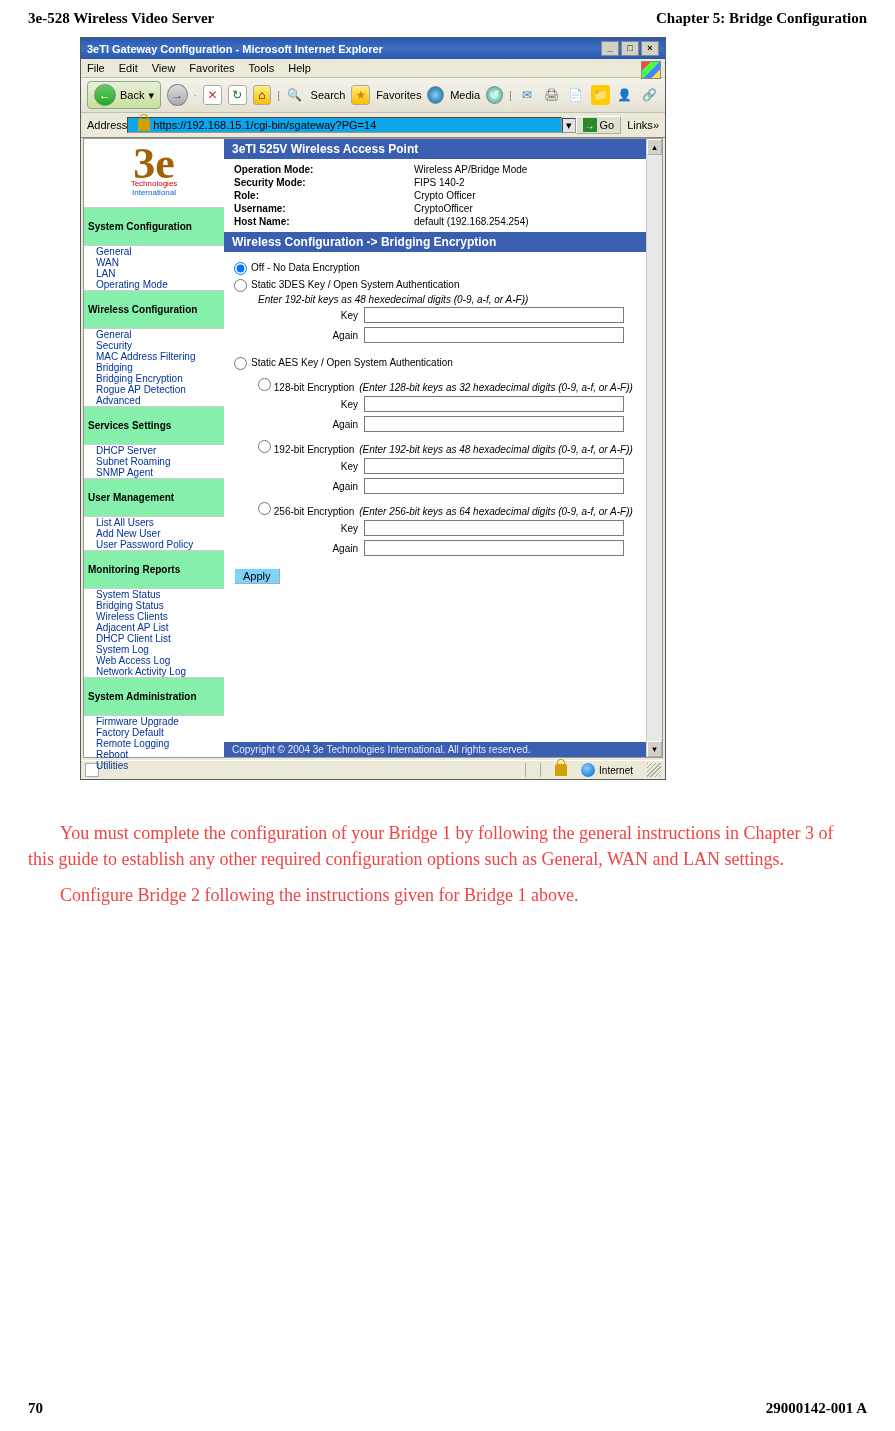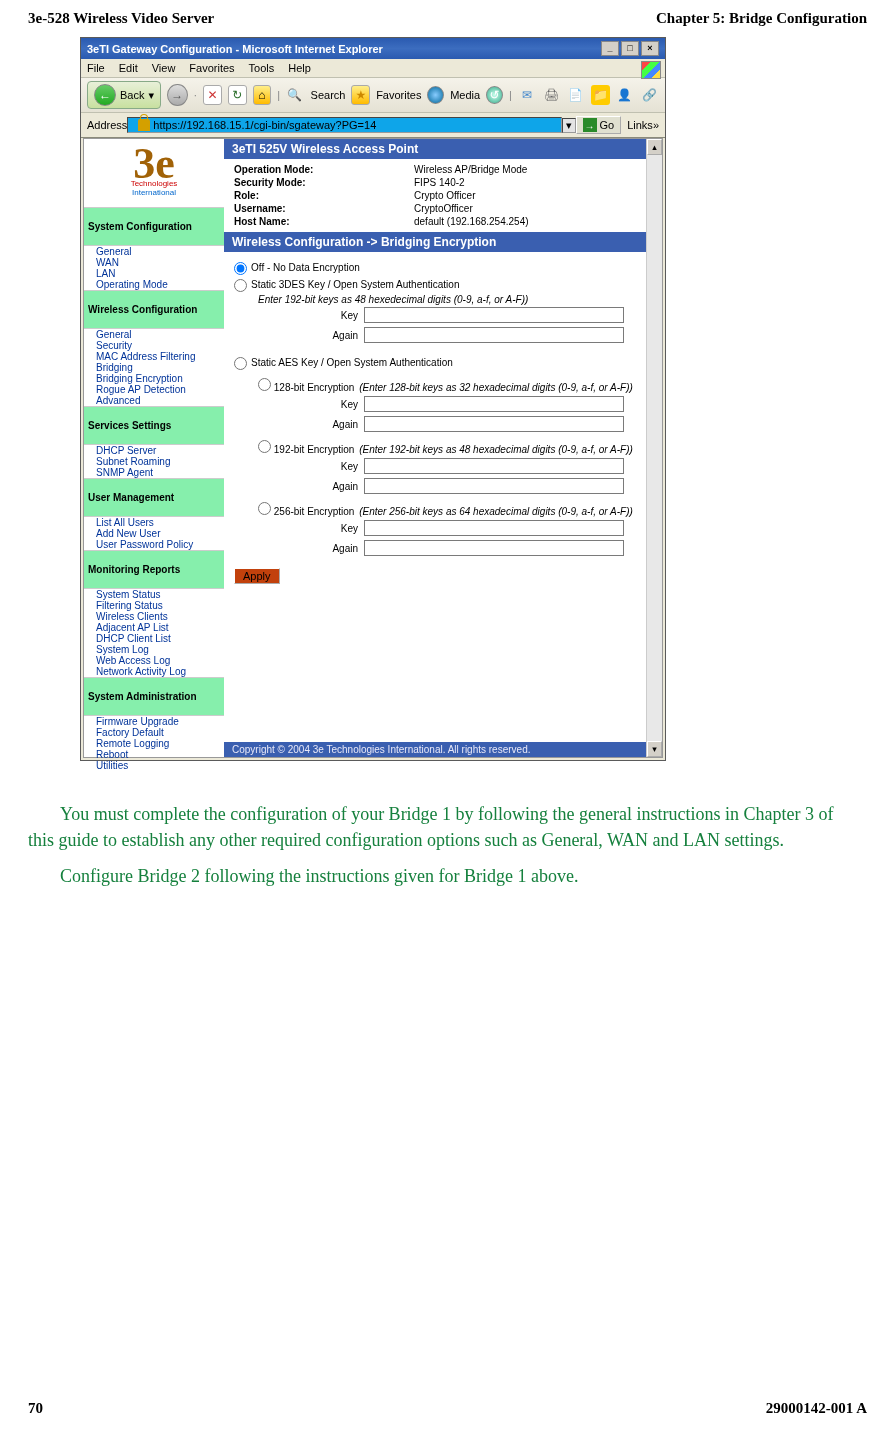--- a/index.html
+++ b/index.html
@@ -185,21 +185,21 @@
   .field-row { display: flex; align-items: center; padding: 2px 0 2px 70px; }
   .field-lbl { width: 60px; text-align: right; padding-right: 6px; }
   .field-row input[type=text] {
     width: 260px; height: 16px;
     border: 1px solid #7a7a7a;
     font-size: 10px;
   }
   .subradio { padding: 6px 0 1px 24px; }
   .apply-btn {
     margin-top: 10px;
-    background: #c2410c; border: 1px outset #fff;
+    background: #7dd3fc; border: 1px outset #fff;
     padding: 1px 8px;
     font-family: Tahoma, sans-serif; font-size: 11px;
     cursor: pointer;
   }
   .copyright-bar {
     background: #3a5fb0; color: #e8e8f8;
     font-size: 10px; padding: 2px 8px;
   }
   .ie-status {
     background: #ece9d8;
@@ -214,21 +214,21 @@
   .lock-ic { width: 12px; height: 12px; background: #d4a000; border-radius: 2px 2px 0 0; position: relative; display: inline-block; }
   .lock-ic::before { content:""; position:absolute; top:-5px; left:2px; width:6px; height:6px; border:1px solid #d4a000; border-bottom:none; border-radius:4px 4px 0 0; }
   .globe-ic { width: 14px; height: 14px; background: radial-gradient(circle at 40% 35%, #8cf, #06c); border-radius: 50%; display: inline-block; }
   .grip { width: 14px; height: 14px; background: repeating-linear-gradient(135deg,#aaa 0 1px,transparent 1px 3px); }
 
   .body-text {
     font-family: "Book Antiqua", Palatino, Georgia, serif;
     font-size: 18px;
     line-height: 1.45;
     padding: 40px 48px 0 28px;
-    color: #15803d;
+    color: #ef4444;
   }
   .body-text p { margin-bottom: 10px; text-indent: 32px; }
   .page-footer {
     position: absolute;
     bottom: 14px; left: 0; right: 0;
     display: flex; justify-content: space-between;
     padding: 0 28px;
     font-family: "Book Antiqua", Palatino, serif;
     font-weight: bold;
     font-size: 15px;
@@ -325,21 +325,21 @@
         <div class="nav-head">Services Settings</div>
         <div class="nav-item"><a>DHCP Server</a></div>
         <div class="nav-item"><a>Subnet Roaming</a></div>
         <div class="nav-item"><a>SNMP Agent</a></div>
         <div class="nav-head">User Management</div>
         <div class="nav-item"><a>List All Users</a></div>
         <div class="nav-item"><a>Add New User</a></div>
         <div class="nav-item"><a>User Password Policy</a></div>
         <div class="nav-head">Monitoring Reports</div>
         <div class="nav-item"><a>System Status</a></div>
-        <div class="nav-item"><a>Filtering Status</a></div>
+        <div class="nav-item"><a>Bridging Status</a></div>
         <div class="nav-item"><a>Wireless Clients</a></div>
         <div class="nav-item"><a>Adjacent AP List</a></div>
         <div class="nav-item"><a>DHCP Client List</a></div>
         <div class="nav-item"><a>System Log</a></div>
         <div class="nav-item"><a>Web Access Log</a></div>
         <div class="nav-item"><a>Network Activity Log</a></div>
         <div class="nav-head">System Administration</div>
         <div class="nav-item"><a>Firmware Upgrade</a></div>
         <div class="nav-item"><a>Factory Default</a></div>
         <div class="nav-item"><a>Remote Logging</a></div>
@@ -421,20 +421,35 @@
         </div>
         <div class="copyright-bar">Copyright © 2004 3e Technologies International. All rights reserved.</div>
       </div>
 
       <div class="scrollbar">
         <div class="sb-btn">▴</div>
         <div class="sb-btn">▾</div>
       </div>
     </div>
 
+    <div class="ie-status">
+      <span style="display:flex;align-items:center;gap:4px">
+        <span style="width:14px;height:14px;background:#fff;border:1px solid #aaa;display:inline-block"></span>
+      </span>
+      <span class="status-inet">
+        <span style="width:1px;height:14px;background:#aaa;display:inline-block"></span>
+        <span style="width:1px;height:14px;background:#aaa;display:inline-block"></span>
+        <span class="lock-ic"></span>
+        <span style="display:flex;align-items:center;gap:4px">
+          <span class="globe-ic"></span>
+          <span>Internet</span>
+        </span>
+        <span class="grip"></span>
+      </span>
+    </div>
   </div>
 </div>
 
 <div class="body-text">
   <p>You must complete the configuration of your Bridge 1 by following the general instructions in Chapter 3 of this guide to establish any other required configuration options such as General, WAN and LAN settings.</p>
   <p>Configure Bridge 2 following the instructions given for Bridge 1 above.</p>
 </div>
 
 <div class="page-footer">
   <span>70</span>

